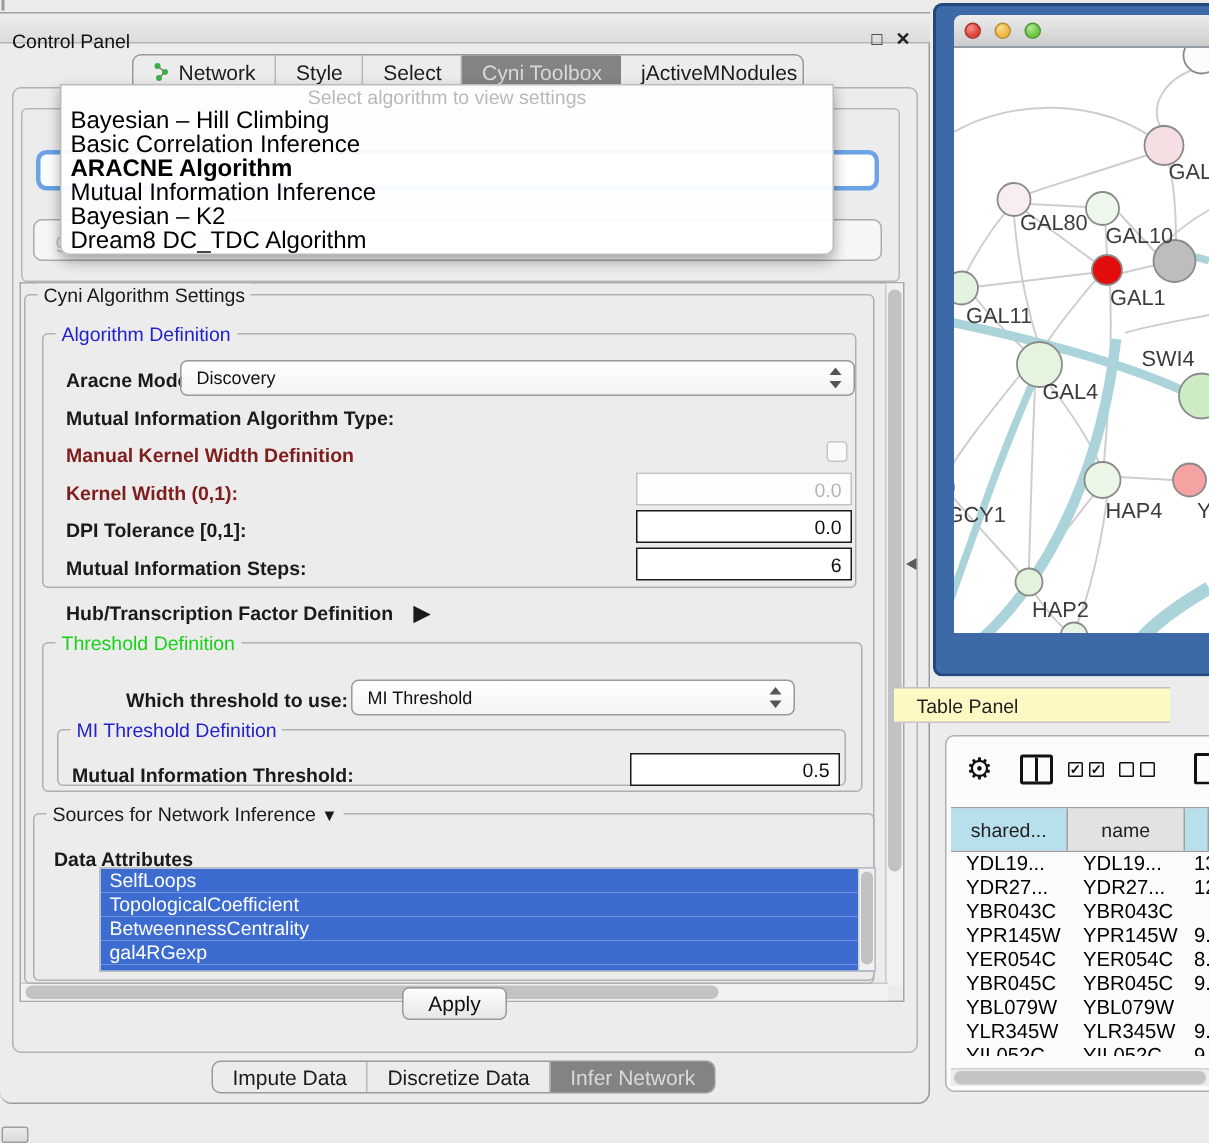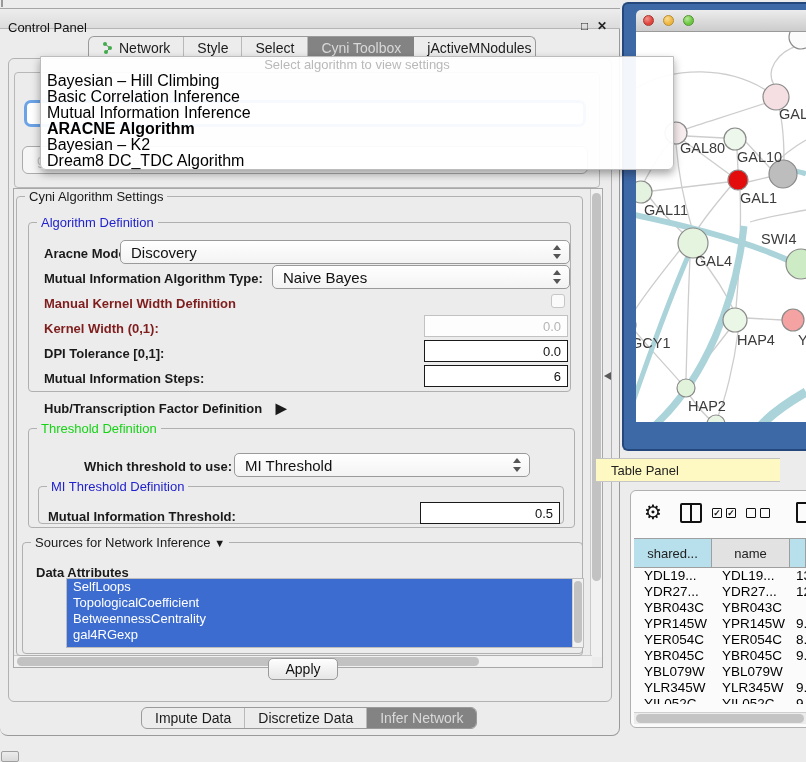--- a/index.html
+++ b/index.html
@@ -42,21 +42,21 @@
   
   .gbox { position:absolute; border:1px solid #b0b0b0; border-radius:4px; }
   .gtitle { position:absolute; top:-8px; left:8px; background:#ececec; padding:0 4px;
             font-size:13px; white-space:nowrap; }
   .t-blue { color:#2222cc; } .t-green { color:#16d316; }
 
   .lbl  { position:absolute; font-size:13px; font-weight:bold; color:#1a1a1a; white-space:nowrap; }
   .glbl { position:absolute; font-size:13px; font-weight:bold; color:#7f1d1d; white-space:nowrap; }
 
   .combo { position:absolute; height:24px; background:linear-gradient(#ffffff,#f3f3f3);
-           border:1px solid #9a9a9a; border-radius:5px; font-size:15px; color:#111;
+           border:1px solid #9a9a9a; border-radius:5px; font-size:12px; color:#111;
            display:flex; align-items:center; padding-left:10px;text-align:center; }
   .stepper { position:absolute; right:7px; top:50%; transform:translateY(-50%); width:9px; height:14px; }
   .stepper:before, .stepper:after { content:""; position:absolute; left:0; border-left:4.5px solid transparent; border-right:4.5px solid transparent; }
   .stepper:before { top:0; border-bottom:5px solid #555; }
   .stepper:after  { bottom:0; border-top:5px solid #555; }
 
   .field { position:absolute; height:22px; background:#fff; border:1px solid #1a1a1a;
            font-size:13px; color:#111; display:flex; align-items:center;
            justify-content:flex-end; padding-right:6px; }
   .field.dis { border:1px solid #c2c2c2; color:#b5b5b5; background:#fdfdfd; }
@@ -75,21 +75,21 @@
 
   
   .ghost-group { position:absolute; left:14px; top:72px; width:586px; height:116px;
                  border:1px solid #b8b8b8; border-radius:4px; }
   .ghost-combo1 { position:absolute; left:24px; top:100px; width:562px; height:27px;
                   border:3px solid #6ba3e6; border-radius:7px; background:#fff; }
   .ghost-combo2 { position:absolute; left:22px; top:146px; width:566px; height:28px;
                   border:1px solid #ababab; border-radius:6px; background:#f6f6f6;
                   font-size:14px; color:#c3c3c3; display:flex; align-items:center; padding-left:14px; }
   .ghost-label { position:absolute; left:55px; top:86px; font-size:13px; color:#cccccc; }
-  .algo-popup { position:absolute; left:40px; top:56px; width:634px; height:114px;
+  .algo-popup { position:absolute; left:40px; top:56px; width:516px; height:114px;
                 background:rgba(255,255,255,0.94); border:1px solid #bcbcbc;
                 border-radius:0 0 6px 6px; box-shadow:0 4px 9px rgba(0,0,0,0.35); z-index:30; }
   .popup-hint { height:16px; line-height:16px; text-align:center; color:#b9b9b9; font-size:13px; }
   .popup-item { height:16px; line-height:16px; padding-left:6px; font-size:16px; color:#000; white-space:nowrap; }
   .popup-item.bold { font-weight:bold; }
 
   
   .divider-cursor { position:absolute; left:604px; top:372px; width:0; height:0;
         border-top:4px solid transparent; border-bottom:4px solid transparent; border-right:7px solid #5a5a5a; }
   .corner-tick { position:absolute; left:1px; top:0; width:2px; height:7px; background:#999; }
@@ -178,22 +178,22 @@
   <div class="ghost-label">Inference Algorithm</div>
   <div class="ghost-combo1"></div>
   <div class="ghost-combo2">
     <span>gal-filtered.sif default node</span>
   </div>
 
   <div class="algo-popup">
     <div class="popup-hint">Select algorithm to view settings</div>
     <div class="popup-item">Bayesian – Hill Climbing</div>
     <div class="popup-item">Basic Correlation Inference</div>
+    <div class="popup-item bold">ARACNE Algorithm</div>
     <div class="popup-item">Mutual Information Inference</div>
-    <div class="popup-item bold">ARACNE Algorithm</div>
     <div class="popup-item">Bayesian – K2</div>
     <div class="popup-item">Dream8 DC_TDC Algorithm</div>
   </div>
 
   <div class="scrollpane">
     <div class="vsb">
         <div class="vsb-thumb"></div>
       </div>
     <div class="hsb">
         <div class="hsb-thumb"></div>
@@ -208,24 +208,20 @@
     <span class="gtitle t-blue">Algorithm Definition</span>
   </div>
 
   <div class="lbl" style="left:44px; top:246px;">Aracne Mode:</div>
   <div class="combo" style="left:120px; top:240px; width:450px;">
     <span>Discovery</span>
     <span class="stepper"></span>
   </div>
 
   <div class="lbl" style="left:44px; top:271px;">Mutual Information Algorithm Type:</div>
-  <div class="combo" style="left:272px; top:265px; width:298px;">
-    <span>Naive Bayes</span>
-    <span class="stepper"></span>
-  </div>
 
   <div class="glbl" style="left:44px; top:296px;">Manual Kernel Width Definition</div>
   <div class="chk" style="left:551px; top:294px;"></div>
 
   <div class="glbl" style="left:44px; top:321px;">Kernel Width (0,1):</div>
   <div class="field dis" style="left:424px; top:315px; width:144px;">0.0</div>
 
   <div class="lbl" style="left:44px; top:346px;">DPI Tolerance [0,1]:</div>
   <div class="field" style="left:424px; top:340px; width:144px;">0.0</div>
 

